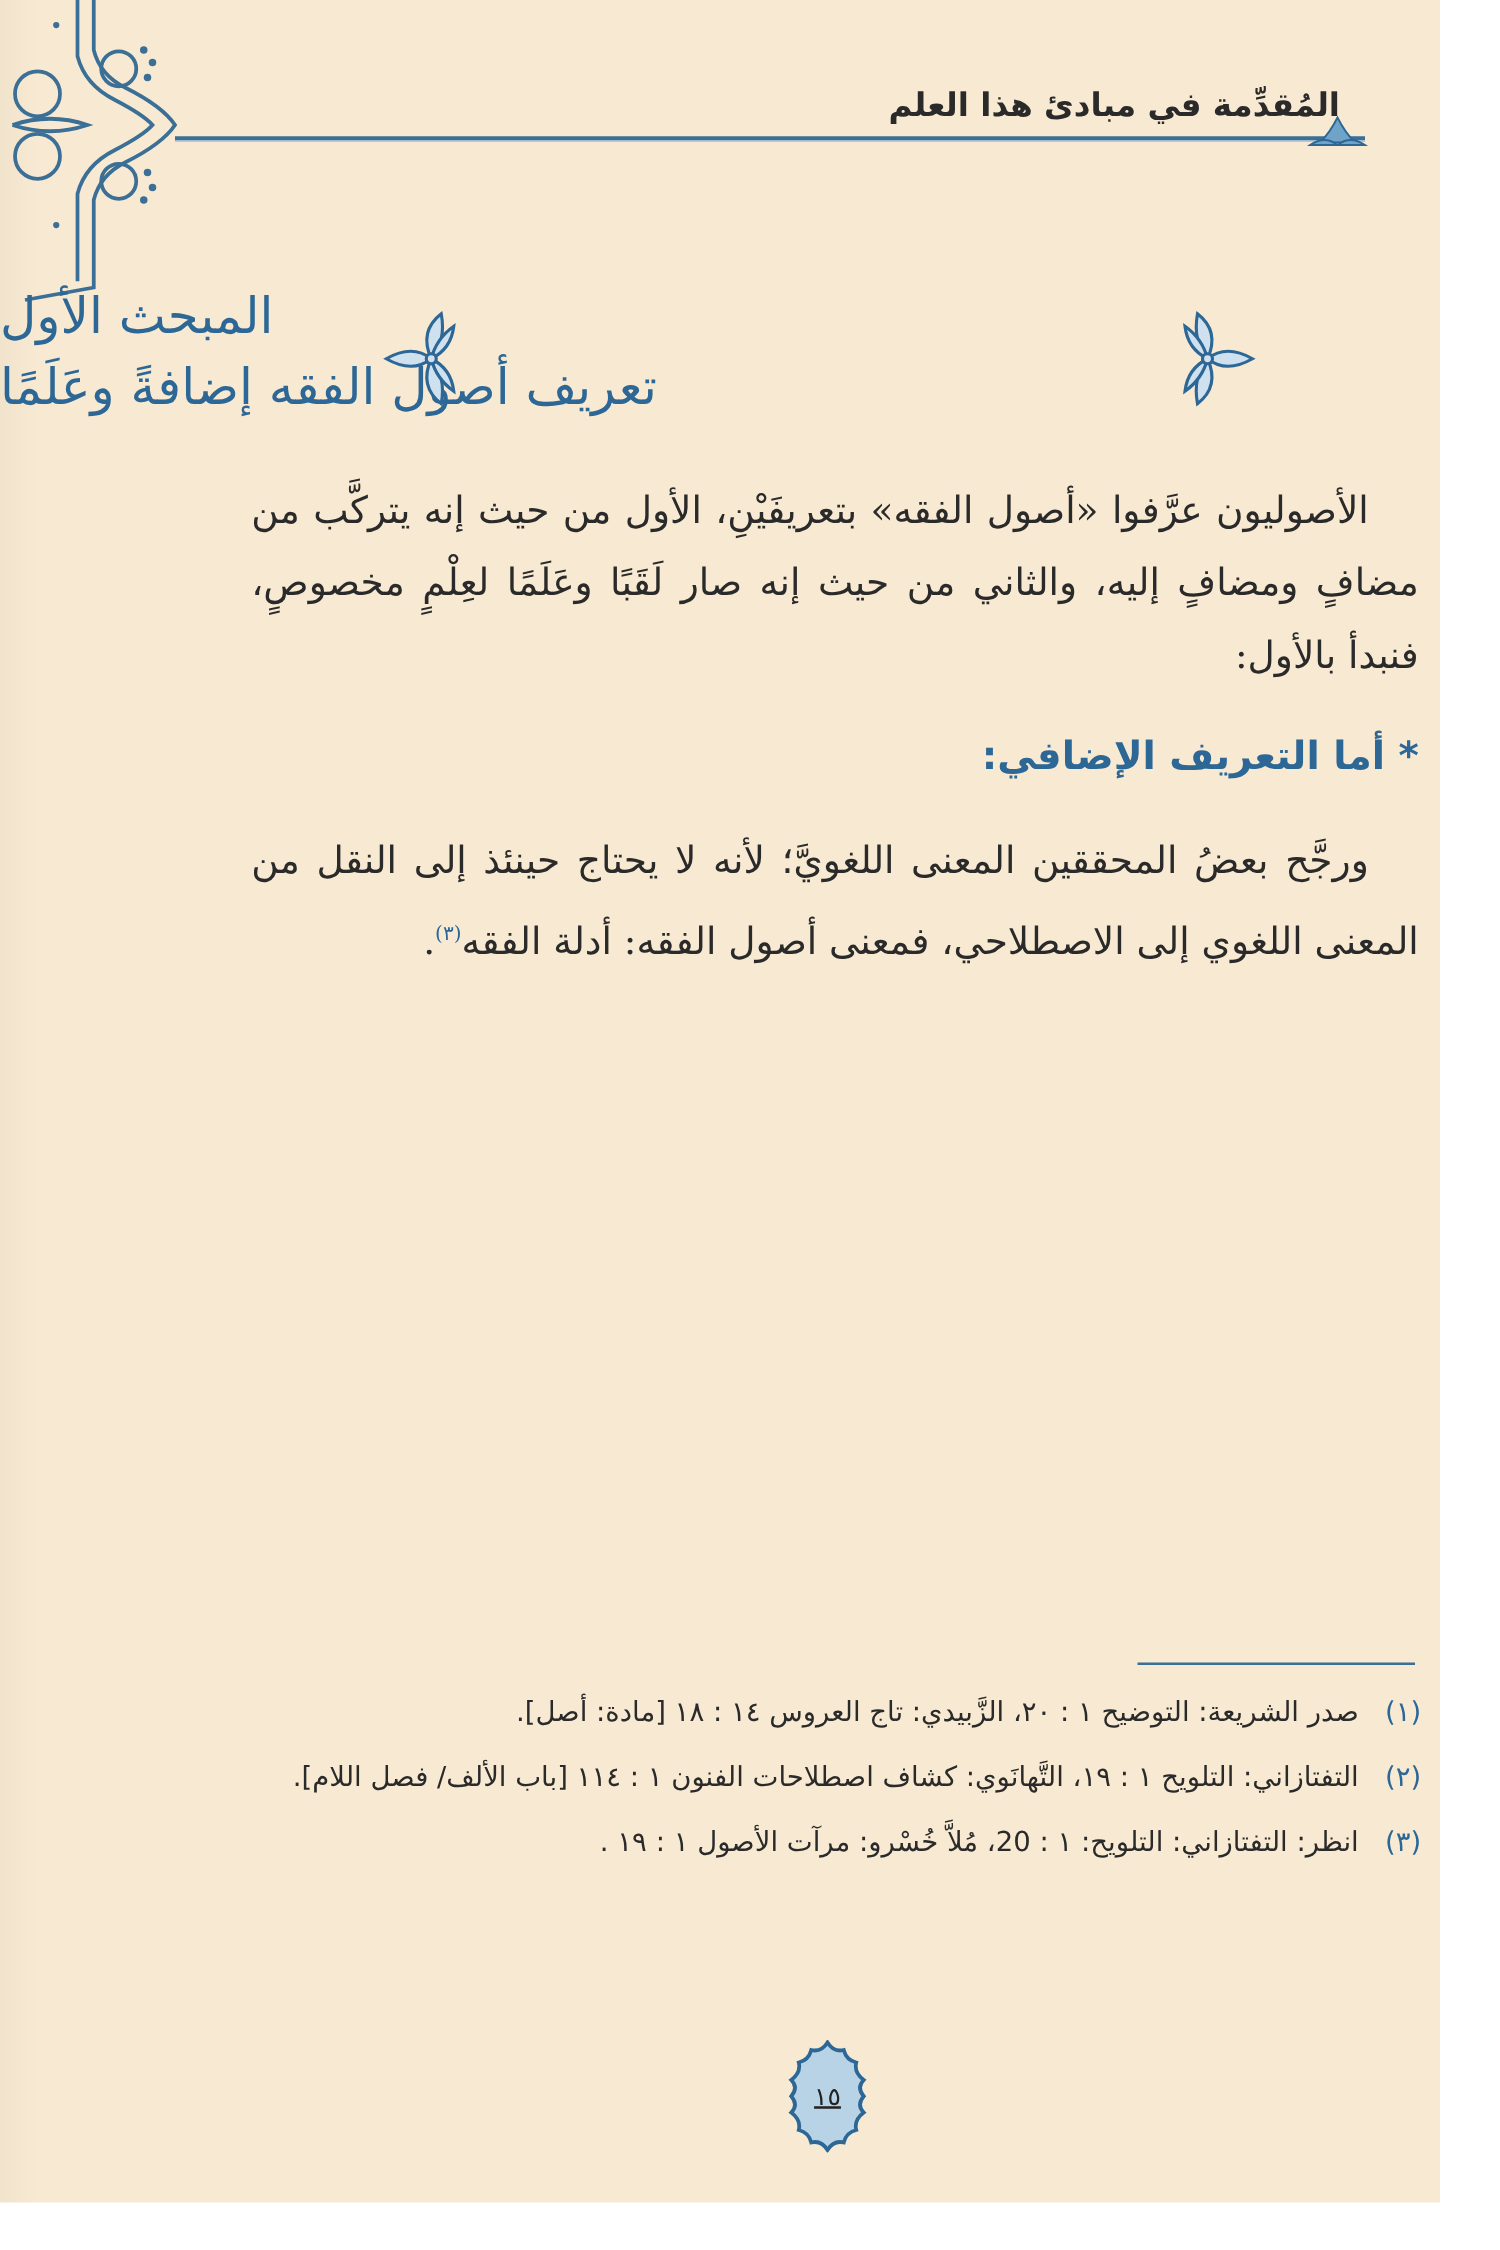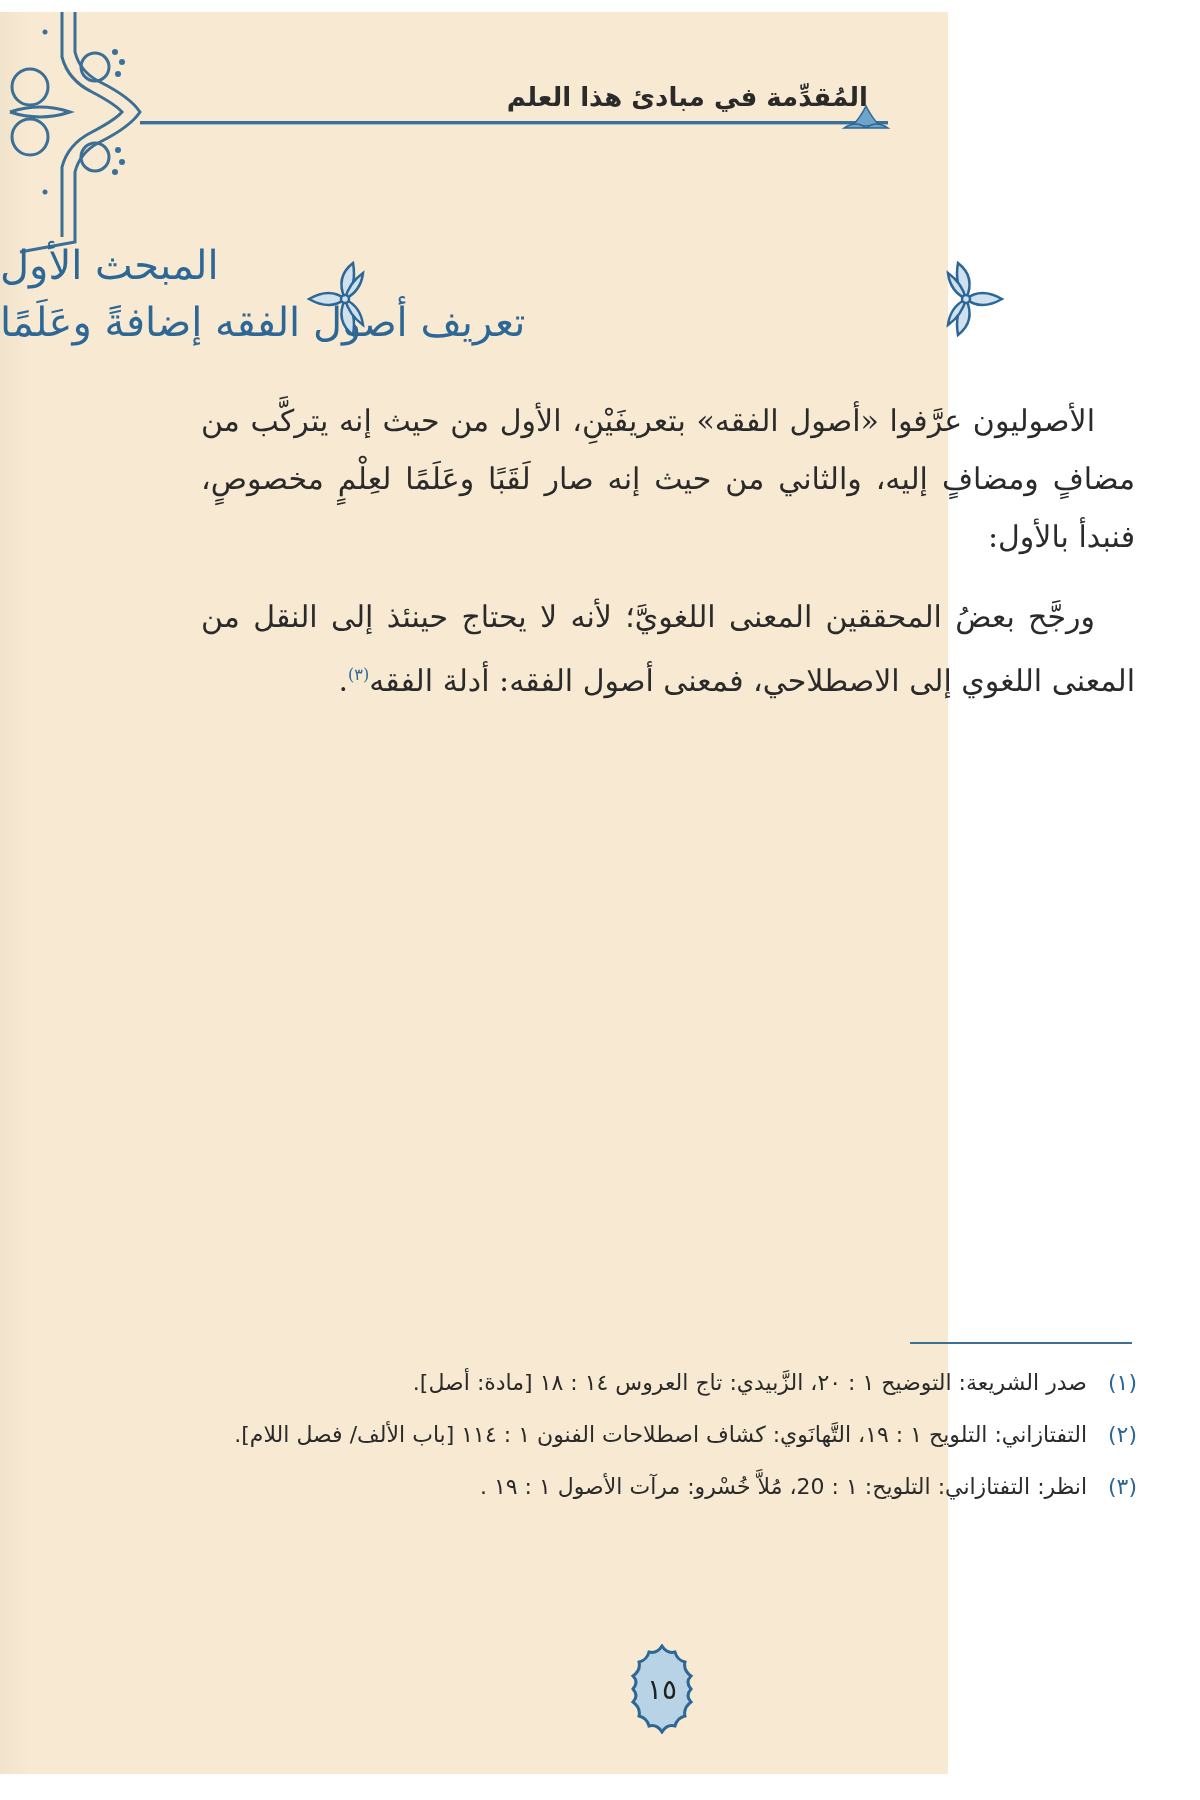--- a/index.html
+++ b/index.html
@@ -1,21 +1,21 @@
 <!DOCTYPE html>
 <html><head>
   <meta charset="utf-8">
   <style>
     html, body { margin: 0; padding: 0; }
     body {
       width: 1200px; height: 1800px; background: #ffffff; overflow: hidden;
       font-family: "DejaVu Serif", "Liberation Serif", serif;
     }
     .page {
-      position: absolute; left: 0; top: 12px; width: 948px; height: 1762px;
+      position: absolute; left: 0; top: 0; width: 1152px; height: 1762px;
       background: #f8ead2;
       background-image: linear-gradient(90deg, rgba(0,0,0,0.03) 0px, rgba(0,0,0,0) 30px, rgba(0,0,0,0) 1160px, rgba(0,0,0,0.06) 1200px);
     }
     .corner-ornament { position: absolute; left: 0; top: 0; width: 150px; height: 250px; }
     .running-head {
       position: absolute; right: 80px; top: 70px; direction: rtl;
       font-family: "DejaVu Sans", "Liberation Sans", sans-serif; font-weight: bold;
       font-size: 26px; color: #2a2a2a;
     }
     .head-rule {
@@ -56,21 +56,21 @@
     .fn-item { display: flex; margin-bottom: 10px; }
     .fn-num { color: #2d6796; width: 50px; flex: none; }
     .fn-text { flex: 1; text-align: justify; }
 
     .page-number {
       position: absolute; left: 627px; top: 1632px; width: 70px; height: 90px;
     }
     .page-number-label {
       position: absolute; left: 0; top: 0; width: 70px; height: 90px;
       display: flex; align-items: center; justify-content: center;
-      font-size: 28px; color: #222; font-family: "DejaVu Sans", sans-serif;
+      font-size: 20px; color: #222; font-family: "DejaVu Sans", sans-serif; text-decoration: underline;
     }
   </style>
 </head>
 <body>
 
 <div class="page">
 
   <svg class="corner-ornament" viewBox="0 0 150 250">
     <g fill="none" stroke="#3b6f96" stroke-width="3">
       <path d="M75 0 L75 40 Q80 60 100 70 Q130 85 140 100 Q130 115 100 130 Q80 140 75 160 L75 230 L20 240"></path>
@@ -122,20 +122,21 @@
         <path d="M40 40 Q30 62 48 76 Q52 54 40 40 Z"></path>
         <path d="M40 40 Q44 24 58 14 Q56 32 40 40 Z"></path>
         <path d="M40 40 Q44 56 58 66 Q56 48 40 40 Z"></path>
         <circle cx="40" cy="40" r="4"></circle>
       </g>
     </svg>
   </div>
 
   <div class="body-text">
     <p><span>الأصوليون عرَّفوا «أصول الفقه» بتعريفَيْنِ، الأول من حيث إنه يتركَّب من مضافٍ ومضافٍ إليه، والثاني من حيث إنه صار لَقَبًا وعَلَمًا لعِلْمٍ مخصوصٍ، فنبدأ بالأول:</span></p>
+    <p class="subhead">* أما التعريف الإضافي:</p>
     <p><span>ورجَّح بعضُ المحققين المعنى اللغويَّ؛ لأنه لا يحتاج حينئذ إلى النقل من المعنى اللغوي إلى الاصطلاحي، فمعنى أصول الفقه: أدلة الفقه</span><sup class="fn">(٣)</sup><span>.</span></p>
   </div>
 
   <div class="fn-rule"></div>
 
   <div class="footnotes">
     <div class="fn-item">
       <span class="fn-num">(١)</span>
       <span class="fn-text">صدر الشريعة: التوضيح ١ : ٢٠، الزَّبيدي: تاج العروس ١٤ : ١٨ [مادة: أصل].</span>
     </div>

